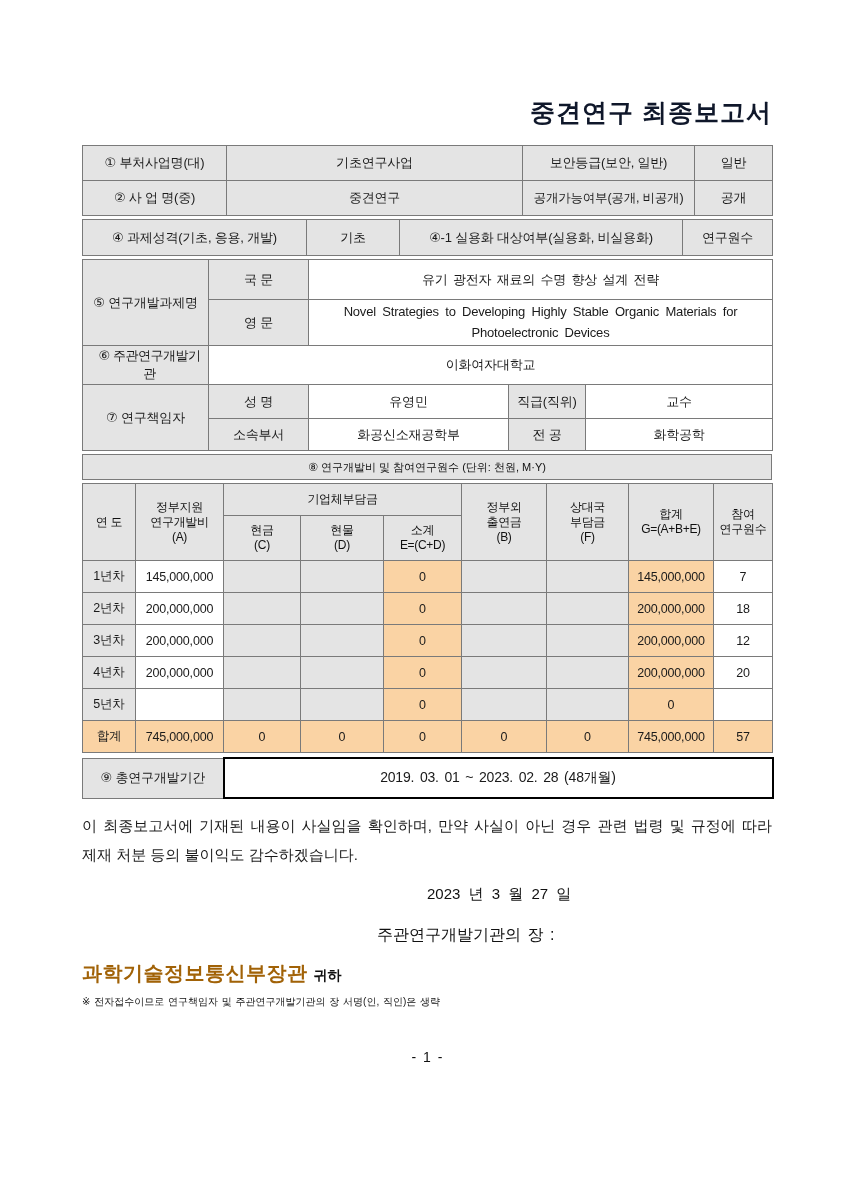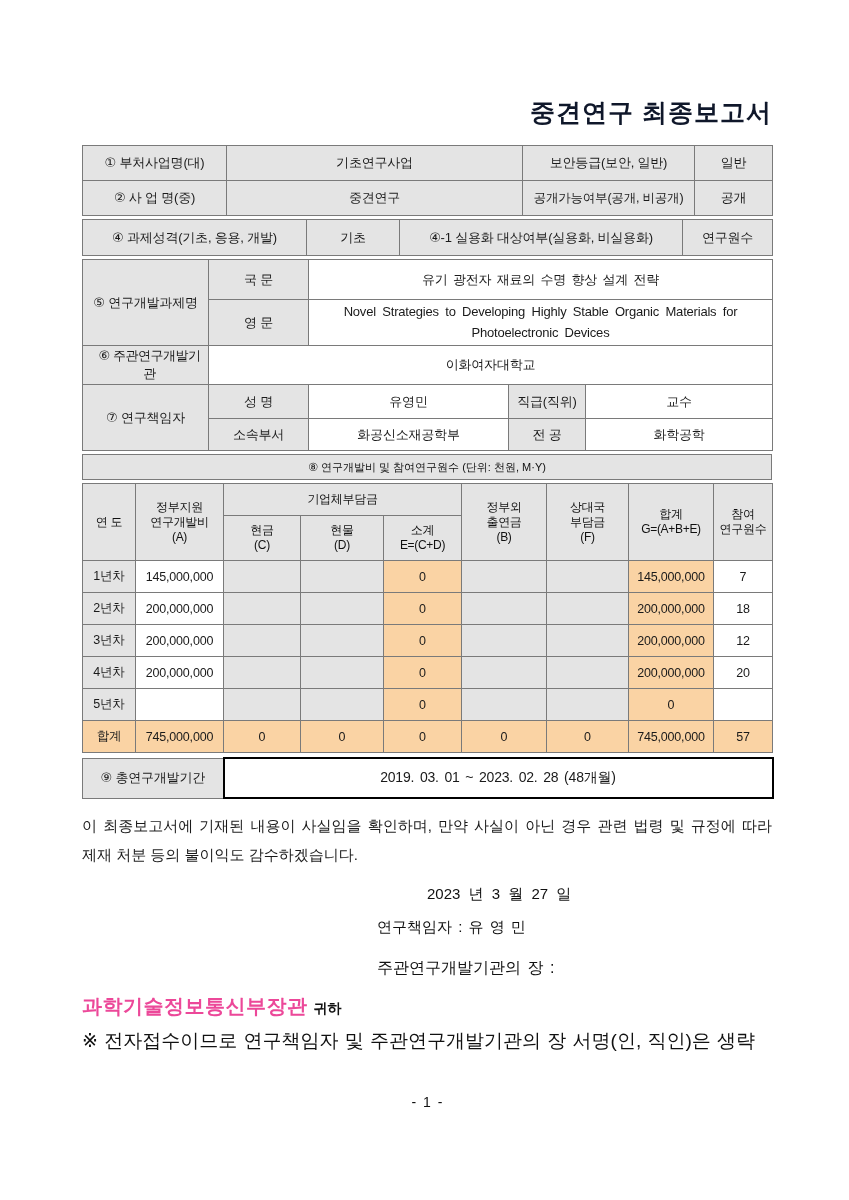--- a/index.html
+++ b/index.html
@@ -52,23 +52,23 @@
   .tP tr{height:40px;}
   .tP .pval{border:2px solid #000;font-size:14px;word-spacing:2px;}
   .decl{
     margin:12px 0 0 0;font-size:15px;line-height:29px;
     text-align:justify;word-break:keep-all;color:#1a1a1a;
   }
   .date-line{margin:16px 0 0 345px;font-size:15px;word-spacing:4px;}
   .sig-line1{margin:14px 0 0 295px;font-size:15px;word-spacing:2px;}
   .sig-line2{margin:21px 0 0 295px;font-size:16px;word-spacing:2px;}
   .addressee{margin:14px 0 0 0;}
-  .addressee-main{font-size:20px;font-weight:bold;letter-spacing:0.5px;color:#ec4899;}
+  .addressee-main{font-size:20px;font-weight:bold;letter-spacing:0.5px;color:#a16207;}
   .addressee-suffix{font-size:14px;margin-left:6px;font-weight:bold;}
-  .note{margin:8px 0 6px 0;font-size:19px;word-spacing:1px;}
+  .note{margin:8px 0 6px 0;font-size:10px;word-spacing:1px;}
   .page-footer{margin-top:40px;text-align:center;font-size:14px;word-spacing:3px;}
 </style>
 </head>
 <body>
 
 <div class="page">
 
   <h1 class="doc-title">중견연구 최종보고서</h1>
 
   <table class="t tA">
@@ -268,21 +268,20 @@
         <tr>
       <td class="g lbl">⑨ 총연구개발기간</td>
       <td class="w pval">2019. 03. 01 ~ 2023. 02. 28 (48개월)</td>
     </tr>
   </tbody>
     </table>
 
   <p class="decl">이 최종보고서에 기재된 내용이 사실임을 확인하며, 만약 사실이 아닌 경우 관련 법령 및 규정에 따라 제재 처분 등의 불이익도 감수하겠습니다.</p>
 
   <div class="date-line">2023 년 3 월 27 일</div>
-  <div class="sig-line1">연구책임자 :  유 영 민</div>
   <div class="sig-line2">주관연구개발기관의 장 :</div>
 
   <div class="addressee">
     <span class="addressee-main">과학기술정보통신부장관</span><span class="addressee-suffix">귀하</span>
   </div>
 
   <p class="note">※ 전자접수이므로 연구책임자 및 주관연구개발기관의 장 서명(인, 직인)은 생략</p>
 
   <div class="page-footer">- 1 -</div>
 

